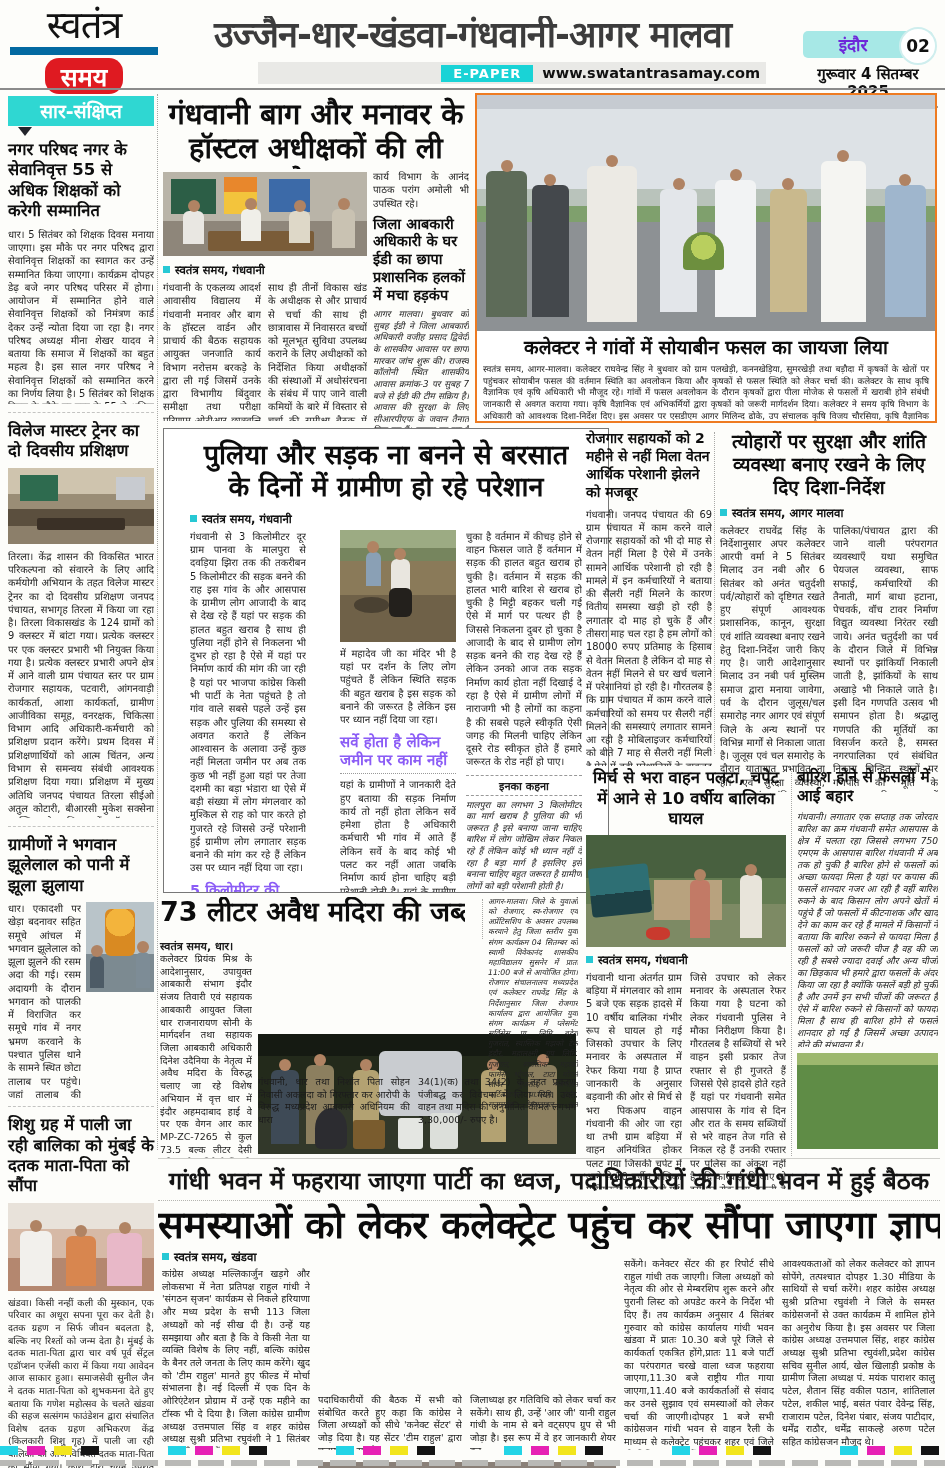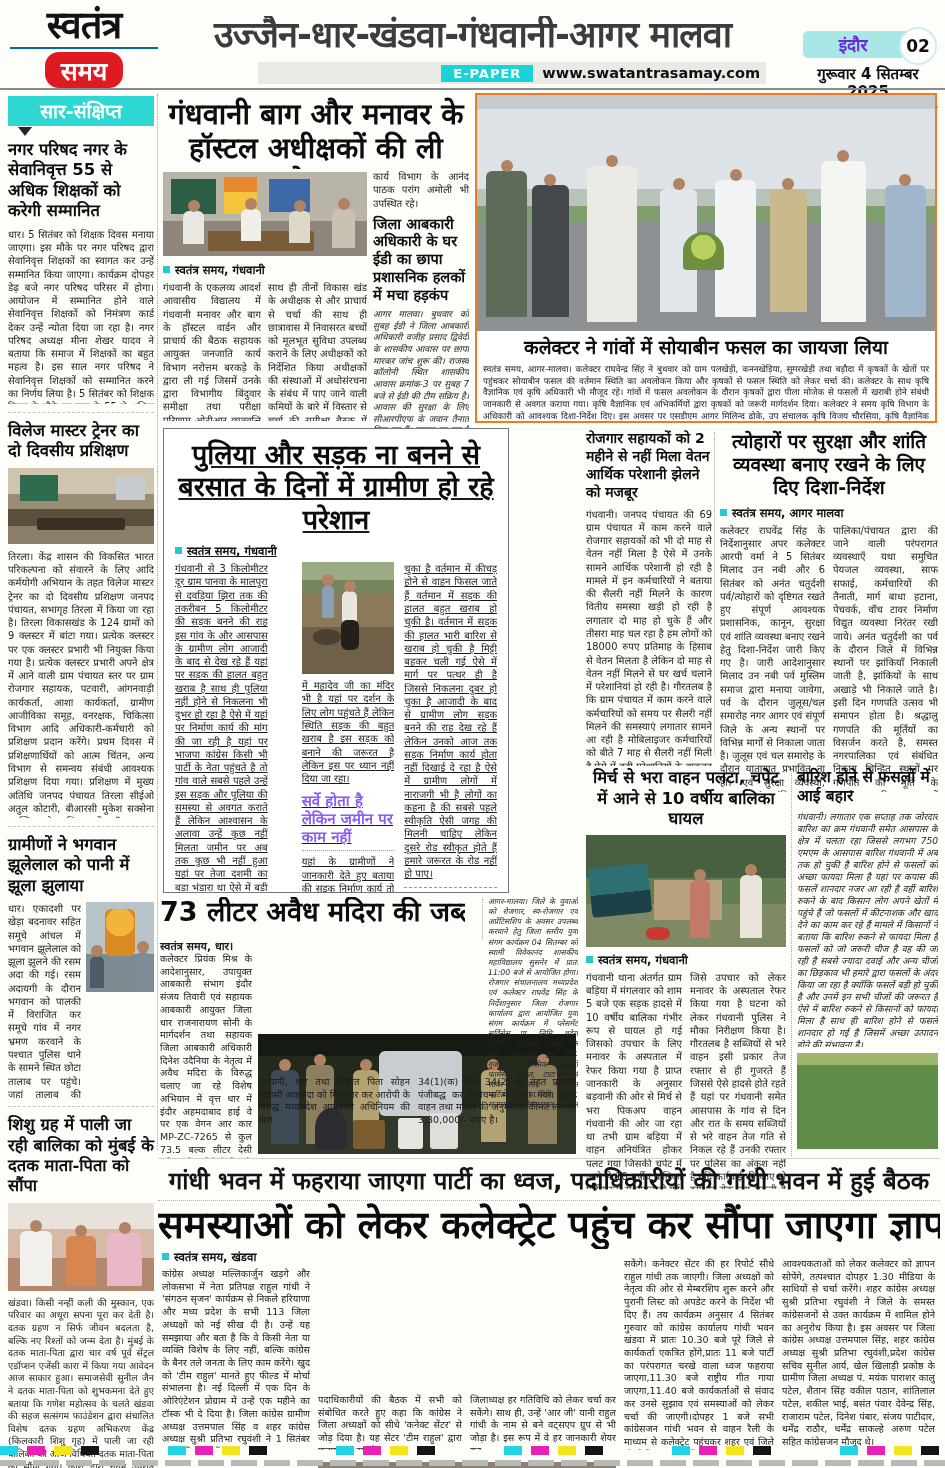--- a/index.html
+++ b/index.html
@@ -1,21 +1,21 @@
 <!DOCTYPE html>
 <html><head>
 <meta charset="utf-8">
 <style>
   html,body{margin:0;padding:0;background:#d8d8d4;}
   .page{position:relative;width:945px;height:1468px;margin:0 auto;background:#fdfdfa;
         font-family:"DejaVu Sans",sans-serif;color:#1b1b1b;overflow:hidden;}
   .abs{position:absolute;box-sizing:border-box;}
   
-  .logo1{font-size:38px;font-weight:700;line-height:1.02;color:#121212;letter-spacing:-1px;
-         border-bottom:2px solid #0369a1;padding-bottom:2px;}
+  .logo1{font-size:38px;font-weight:400;line-height:1.02;color:#121212;letter-spacing:-1px;
+         border-bottom:8px solid #0369a1;padding-bottom:2px;}
   .logo2{display:inline-block;background:#df1a21;color:#fff;font-weight:800;font-size:25px;
          padding:1px 16px;margin-top:3px;border-radius:14px;}
   .ed-title{font-size:36px;font-weight:800;color:#3c3c3c;text-align:center;line-height:1.05;
             letter-spacing:-1px;white-space:nowrap;overflow:hidden;}
   .epaper-bar{background:#e9e9e6;display:flex;align-items:center;justify-content:flex-end;
               padding-right:6px;}
   .epaper-badge{background:#19d3d6;color:#fff;font-weight:800;font-size:13px;padding:1px 12px;
                 margin-right:9px;letter-spacing:1px;}
   .website{font-size:14.5px;font-weight:600;color:#111;}
   .city-pill{background:#a7e8e6;border-radius:5px;display:flex;align-items:center;
@@ -140,21 +140,21 @@
       <div class="psn" style="left:52%;bottom:6%;width:9%;height:58%;background:#f2f3f4;"></div>
       <div class="psn" style="left:64%;bottom:8%;width:8%;height:52%;background:#c9b98d;"></div>
       <div class="psn" style="left:75%;bottom:4%;width:10%;height:68%;background:#f5f5f2;"></div>
       <div class="psn" style="right:2%;bottom:6%;width:9%;height:56%;background:#9fb6cd;"></div>
       <div style="position:absolute;left:45%;bottom:26%;width:9%;height:16%;background:radial-gradient(circle at 50% 40%,#b9cf5e 0 40%,#6d8f3e 41%);border-radius:50% 50% 10% 10%;"></div>
     </div>
     <div style="font-size:19px;font-weight:800;text-align:center;padding:3px 18px;color:#0e0e0e;">कलेक्टर ने गांवों में सोयाबीन फसल का जायजा लिया</div>
     <div class="body-txt" style="font-size:8.7px;padding:1px 6px 5px;height:52px;">स्वतंत्र समय, आगर-मालवा। कलेक्टर राघवेन्द्र सिंह ने बुधवार को ग्राम पलखेड़ी, कननखेड़िया, सुमरखेड़ी तथा बड़ौदा में कृषकों के खेतों पर पहुंचकर सोयाबीन फसल की वर्तमान स्थिति का अवलोकन किया और कृषकों से फसल स्थिति को लेकर चर्चा की। कलेक्टर के साथ कृषि वैज्ञानिक एवं कृषि अधिकारी भी मौजूद रहे। गांवों में फसल अवलोकन के दौरान कृषकों द्वारा पीला मोजेक से फसलों में खराबी होने संबंधी जानकारी से अवगत कराया गया। कृषि वैज्ञानिक एवं अभिकर्मियों द्वारा कृषकों को जरूरी मार्गदर्शन दिया। कलेक्टर ने समय कृषि विभाग के अधिकारी को आवश्यक दिशा-निर्देश दिए। इस अवसर पर एसडीएम आगर मिलिन्द ढोके, उप संचालक कृषि विजय चौरसिया, कृषि वैज्ञानिक आरपी सखावत, ए के दीक्षित, तहसीलदार विजय सोनानी, हल्कर पटवारी उपस्थित रहे।</div>
   </div>
 
-  <div class="abs" style="left:163px;top:428px;width:346px;height:465px;border:1.5px solid #777;background:#fff;padding:10px 11px;overflow:hidden;text-decoration:underline;">
+  <div class="abs" style="left:163px;top:428px;width:446px;height:465px;border:1.5px solid #777;background:#fff;padding:10px 26px;overflow:hidden;">
     <div style="font-size:27px;font-weight:800;text-align:center;line-height:1.2;color:#0c0c0c;">पुलिया और सड़क ना बनने से बरसात के दिनों में ग्रामीण हो रहे परेशान</div>
     <div class="byline" style="margin:7px 0 4px;">
       <span class="bmark"></span>
       <span>स्वतंत्र समय, गंधवानी</span>
     </div>
     <div style="display:flex;gap:10px;">
       <div style="width:127px;">
         <div class="body-txt">गंधवानी से 3 किलोमीटर दूर ग्राम पानवा के मालपुरा से दवड़िया झिरा तक की तकरीबन 5 किलोमीटर की सड़क बनने की राह इस गांव के और आसपास के ग्रामीण लोग आजादी के बाद से देख रहे हैं यहां पर सड़क की हालत बहुत खराब है साथ ही पुलिया नहीं होने से निकलना भी दुभर हो रहा है ऐसे में यहां पर निर्माण कार्य की मांग की जा रही है यहां पर भाजपा कांग्रेस किसी भी पार्टी के नेता पहुंचते है तो गांव वाले सबसे पहले उन्हें इस सड़क और पुलिया की समस्या से अवगत कराते हैं लेकिन आश्वासन के अलावा उन्हें कुछ नहीं मिलता जमीन पर अब तक कुछ भी नहीं हुआ यहां पर तेजा दशमी का बड़ा भंडारा था ऐसे में बड़ी संख्या में लोग मंगलवार को मुश्किल से राह को पार करते हो गुजरते रहे जिससे उन्हें परेशानी हुई ग्रामीण लोग लगातार सड़क बनाने की मांग कर रहे हैं लेकिन उस पर ध्यान नहीं दिया जा रहा।</div>
         <div class="subhead">5 किलोमीटर की सड़क बहुत ज्यादा खराब</div>
 

